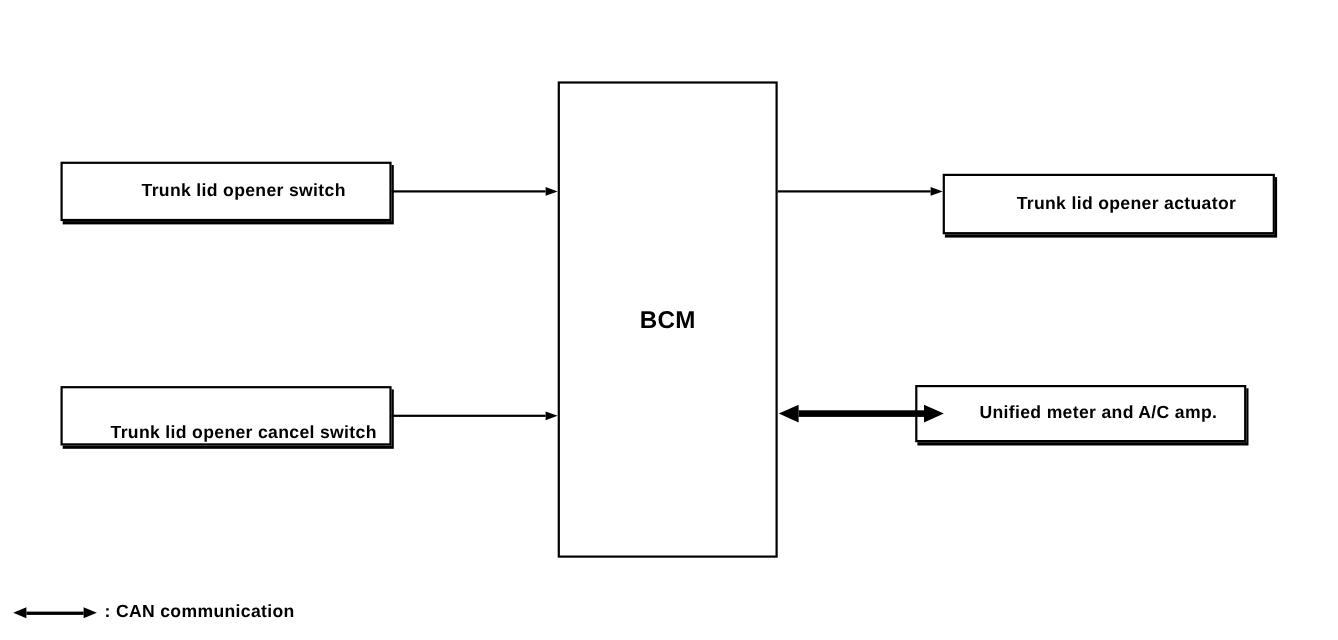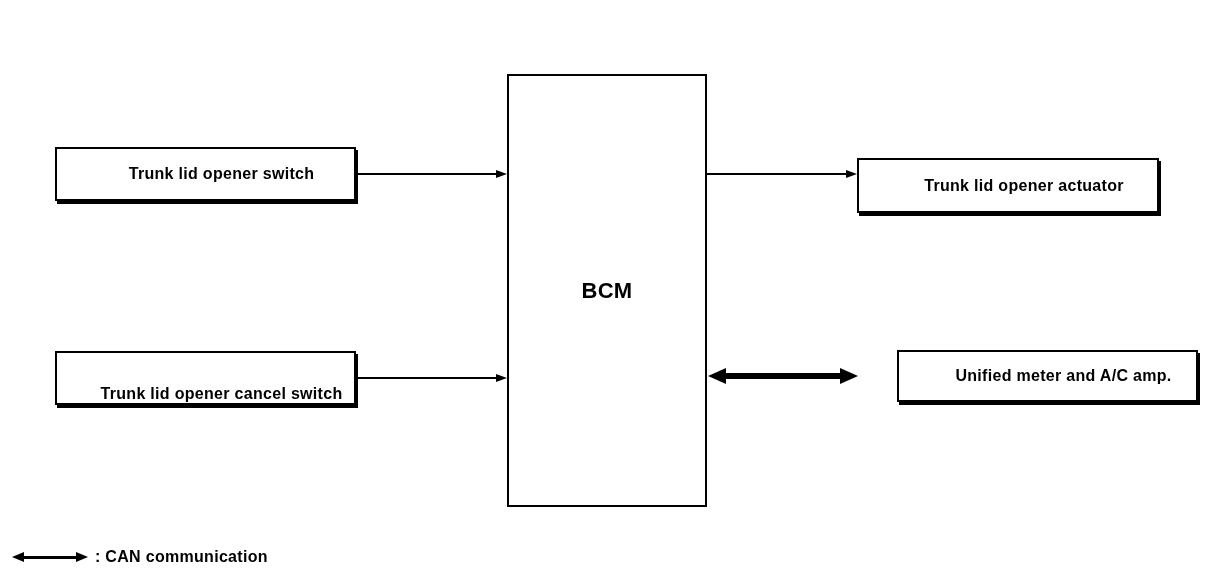--- a/index.html
+++ b/index.html
@@ -104,21 +104,21 @@
   </div>
 
   <div class="node" style="left:507px; top:74px; width:200px; height:433px;">
     <span style="font-size:22px;">BCM</span>
   </div>
 
   <div class="node shadowed" style="left:857px; top:158px; width:302px; height:55px;">
     <span>Trunk lid opener actuator</span>
   </div>
 
-  <div class="node shadowed" style="left:897px; top:350px; width:301px; height:52px;">
+  <div class="node shadowed" style="left:832px; top:350px; width:301px; height:52px;">
     <span>Unified meter and A/C amp.</span>
   </div>
 
   <div class="h-arrow" style="left:356px; top:169px; width:151px; height:10px;">
     <div class="shaft"></div>
     <div class="head-right"></div>
   </div>
 
   <div class="h-arrow" style="left:356px; top:373px; width:151px; height:10px;">
     <div class="shaft"></div>

